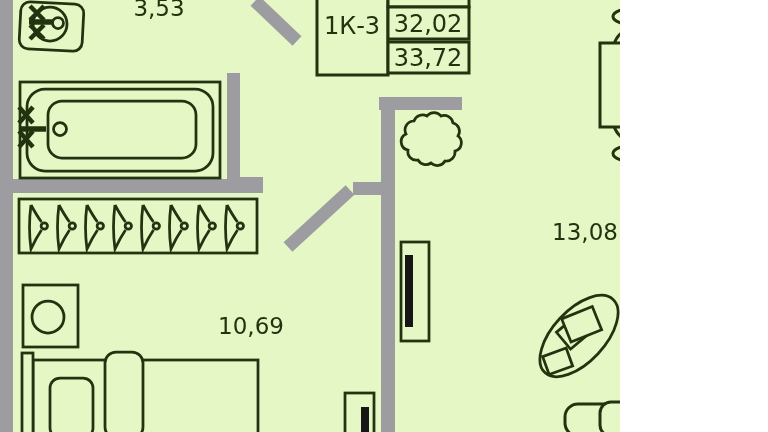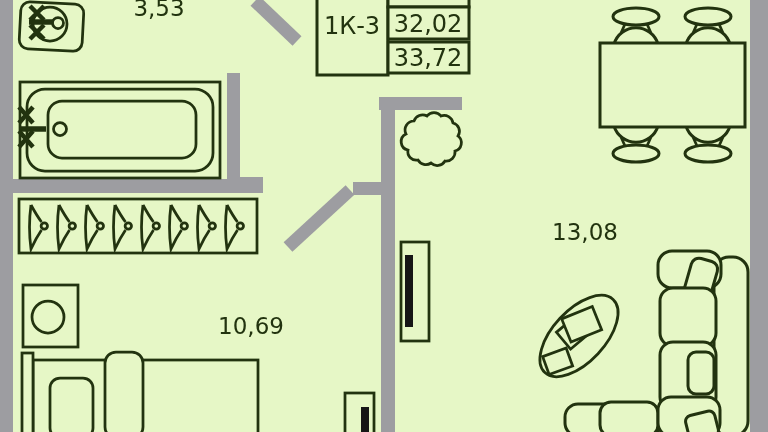--- a/index.html
+++ b/index.html
@@ -1,20 +1,20 @@
 <!DOCTYPE html>
 <html style="--floor: #e6f7c6; --wall: #9d9da1; --line: #22330f; --shaft: #161616;"><head>
 <meta charset="utf-8">
 <style>
   html,body{margin:0;padding:0;background:#fff;}
   :root{
     --floor:#e6f7c6; --wall:#9d9da1; --line:#22330f; --shaft:#161616;
   }
   .stage{
-    position:relative; width:768px; height:432px; overflow:hidden;
+    position:relative; width:620px; height:432px; overflow:hidden;
     background:var(--floor);
     font-family:"DejaVu Sans","Liberation Sans",sans-serif;
   }
   svg{display:block;}
   .wall{fill:var(--wall);stroke:none;}
   .wline{stroke:var(--wall);stroke-width:13;fill:none;}
   .ln{fill:none;stroke:var(--line);stroke-width:2.75;}
   .lnf{fill:var(--floor);stroke:var(--line);stroke-width:2.75;}
   .lnf3{fill:var(--floor);stroke:var(--line);stroke-width:3;}
   .thk{fill:none;stroke:var(--line);stroke-width:4.5;stroke-linecap:butt;}

